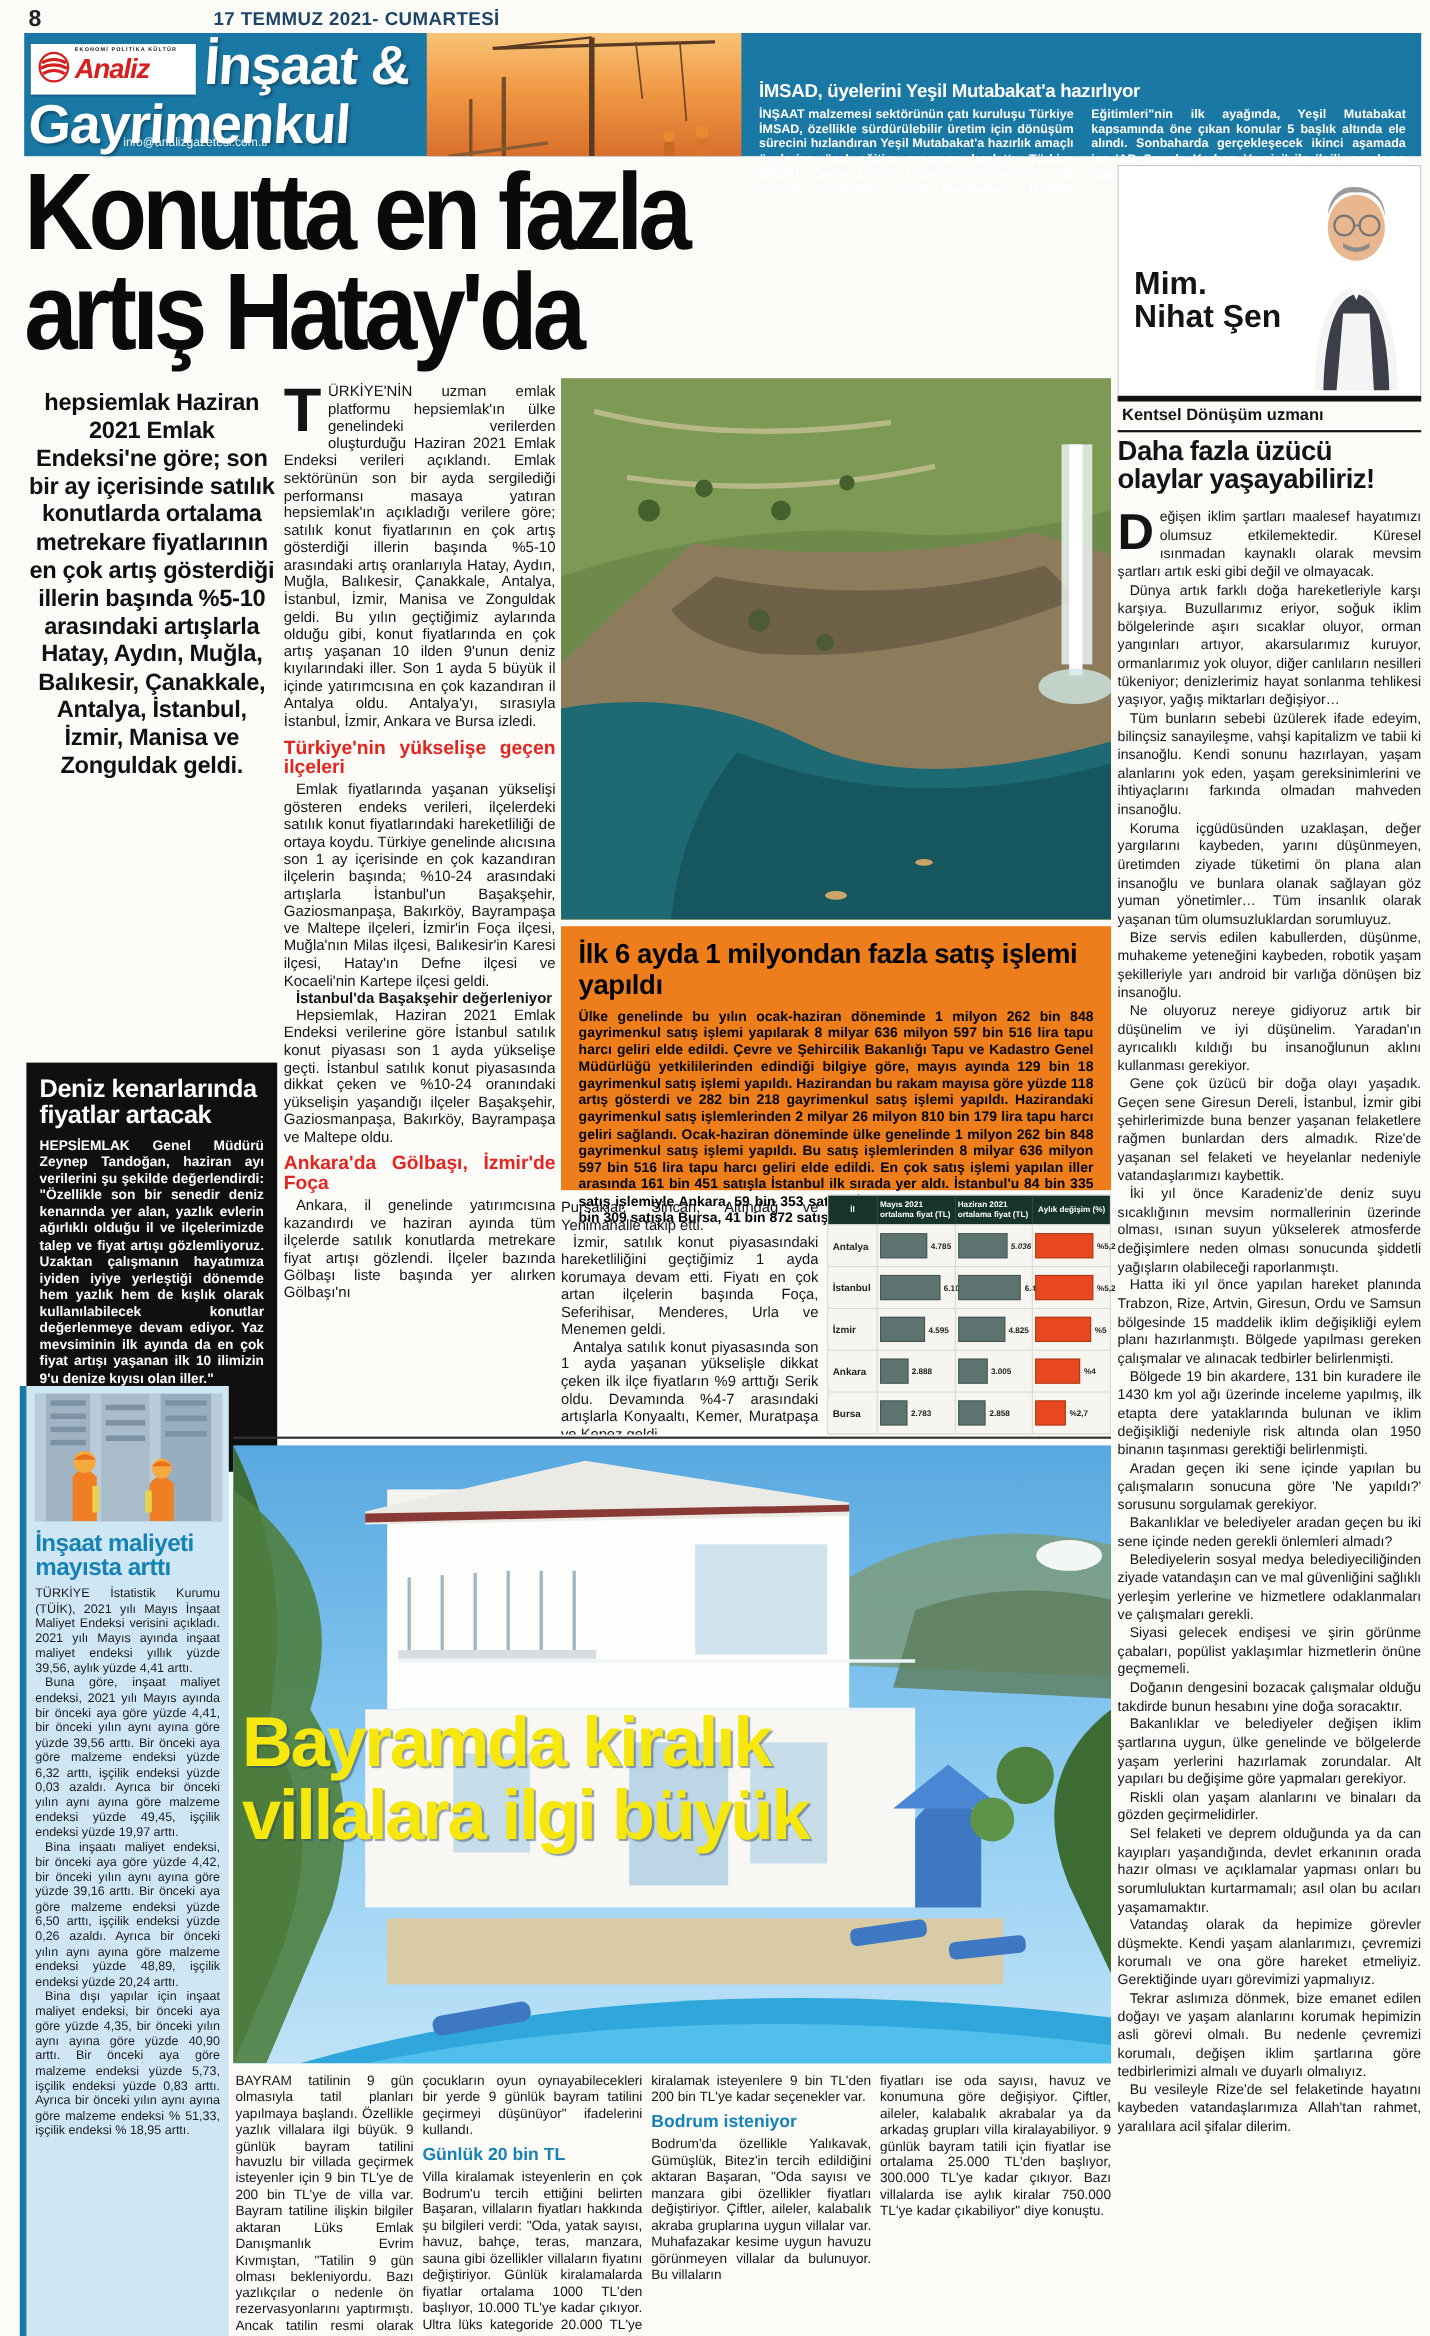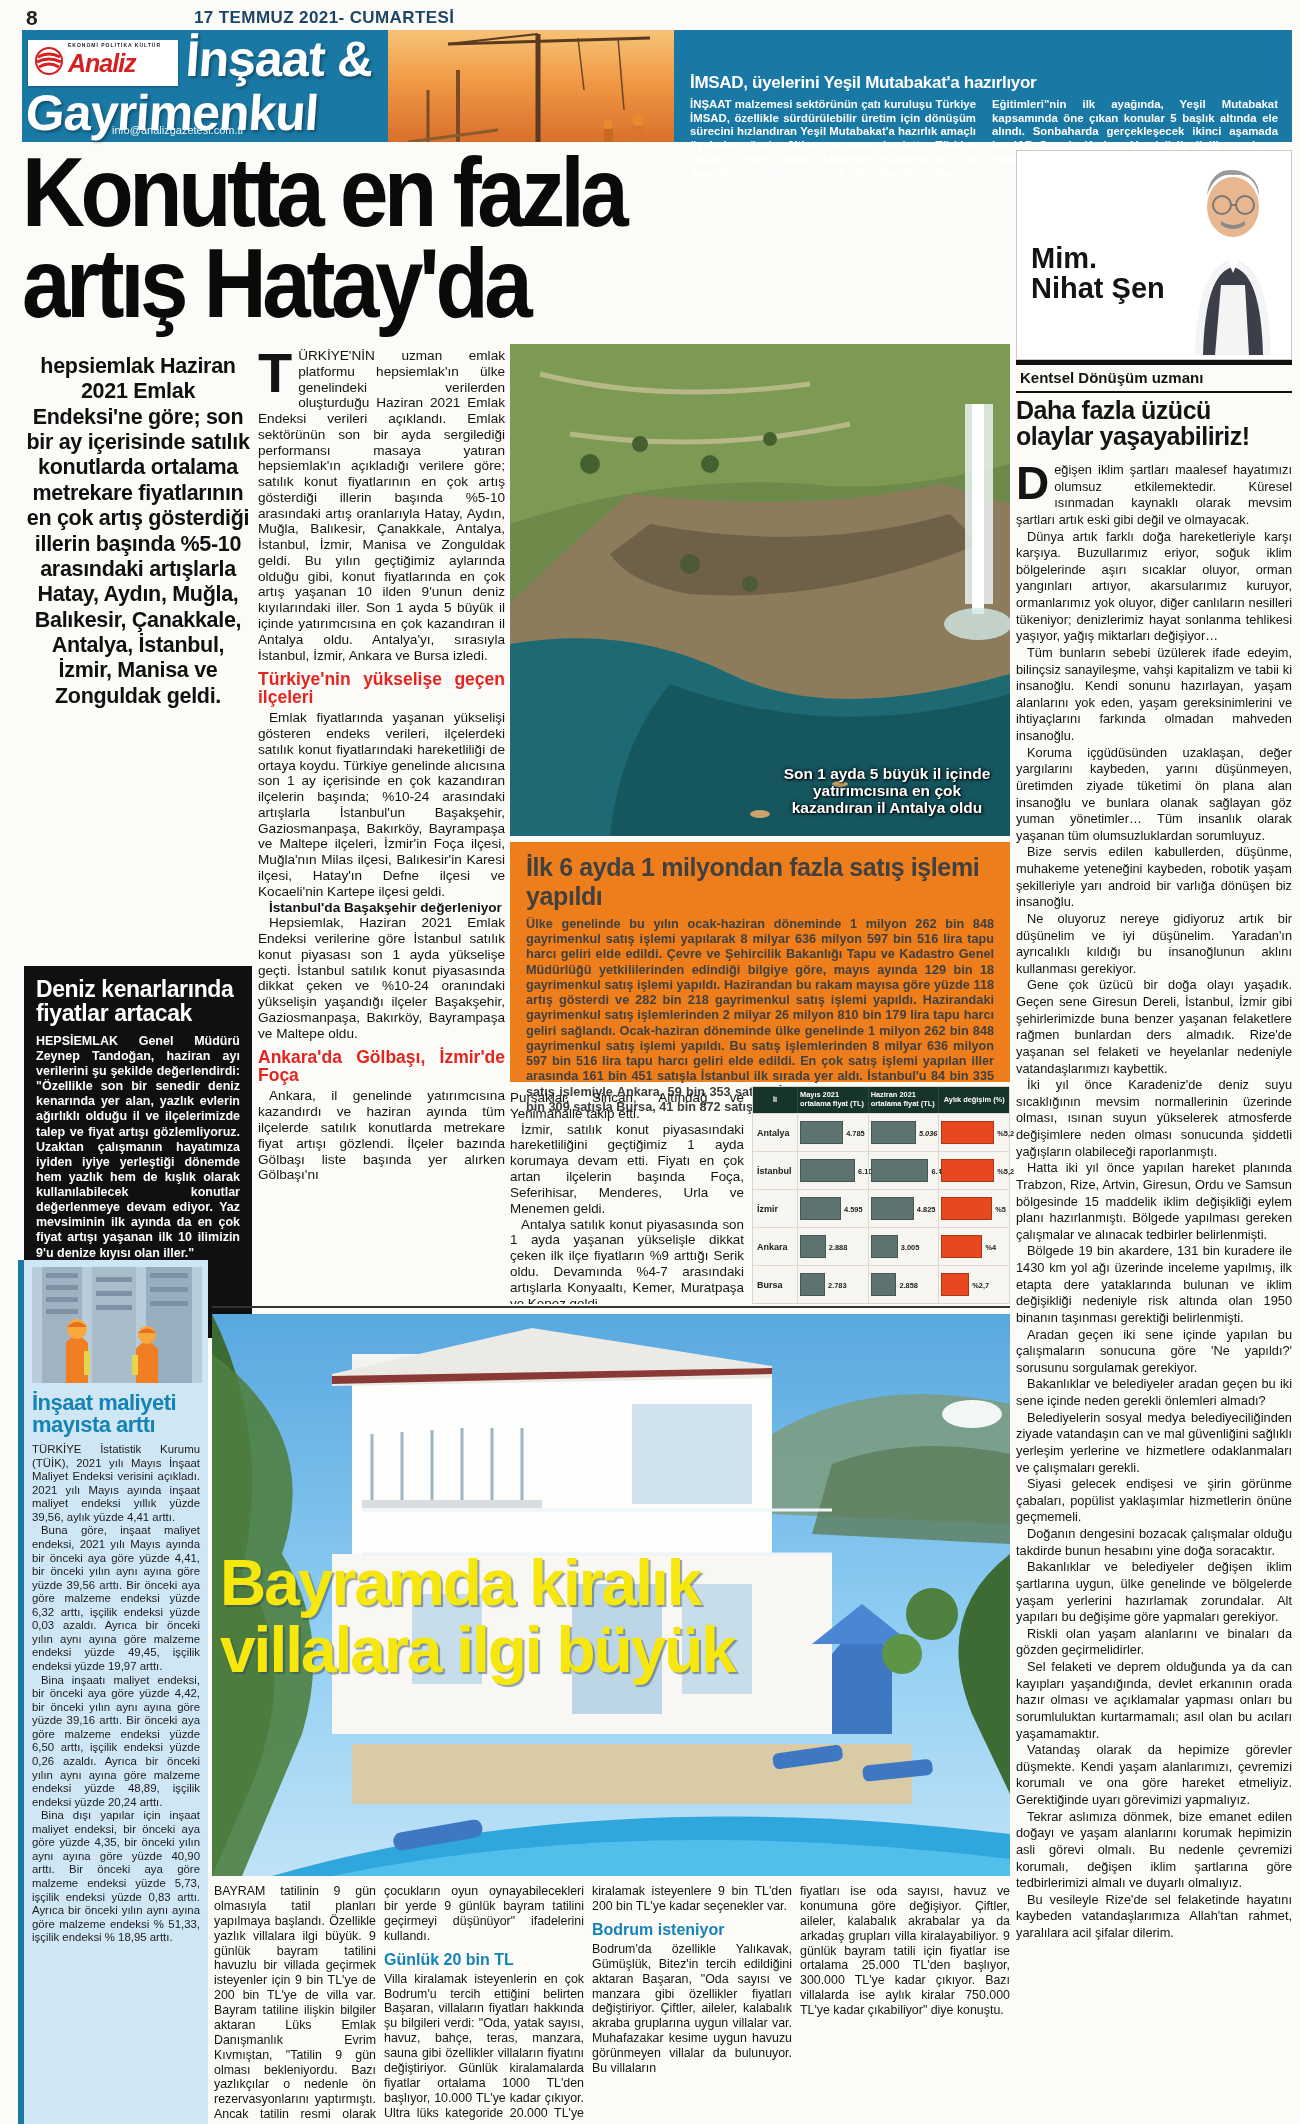--- a/index.html
+++ b/index.html
@@ -61,21 +61,21 @@
     margin:7px 0 4px 0 !important; text-indent:0 !important; }
   #main-article .dropcap::first-letter { float:left; font-size:56px; line-height:.8;
     font-weight:900; padding:3px 6px 0 0; }
   
   #antalya-photo { left:510px; top:344px; width:500px; height:492px; overflow:hidden; background:#5f7d46; }
   #antalya-caption { position:absolute; right:8px; bottom:20px; width:230px; text-align:center;
     font-size:15.5px; font-weight:800; color:#fff; line-height:1.1;
     text-shadow:0 0 4px #000, 1px 1px 2px #000; }
   
   #orange-box { left:510px; top:842px; width:500px; height:240px; background:#ee7e1b;
-    padding:11px 16px; color:#404040; }
+    padding:11px 16px; color:#000000; }
   #orange-title { font-size:25px; font-weight:900; letter-spacing:-.4px; margin-bottom:6px; }
   #orange-body { font-size:12.7px; font-weight:700; line-height:1.2; text-align:justify; }
   
   #after-orange { left:510px; top:1090px; width:234px; height:214px; overflow:hidden;
     font-size:13.4px; line-height:1.18; text-align:justify; }
   #after-orange p { margin:0; }
   #after-orange p + p { text-indent:11px; }
   
   #price-chart { left:752px; top:1086px; width:258px; height:218px; background:#f6f5f0;
     border:1px solid #d8d6cf; display:flex; flex-direction:column; }
@@ -247,21 +247,20 @@
       <ellipse cx="468" cy="280" rx="34" ry="16" fill="#cfe7e4" opacity=".8"></ellipse>
       <circle cx="80" cy="120" r="10" fill="#44602f"></circle>
         <circle cx="130" cy="100" r="8" fill="#44602f"></circle>
       <circle cx="200" cy="120" r="9" fill="#44602f"></circle>
         <circle cx="260" cy="95" r="7" fill="#44602f"></circle>
       <circle cx="180" cy="220" r="10" fill="#4c5b36"></circle>
         <circle cx="240" cy="240" r="8" fill="#4c5b36"></circle>
       <ellipse cx="250" cy="470" rx="10" ry="4" fill="#caa26a"></ellipse>
       <ellipse cx="330" cy="440" rx="8" ry="3" fill="#caa26a"></ellipse>
     </svg>
-    <div id="antalya-caption">Son 1 ayda 5 büyük il içinde yatırımcısına en çok kazandıran il Antalya oldu</div>
   </div>
 
   <div class="abs" id="orange-box">
     <div id="orange-title">İlk 6 ayda 1 milyondan fazla satış işlemi yapıldı</div>
     <div id="orange-body">Ülke genelinde bu yılın ocak-haziran döneminde 1 milyon 262 bin 848 gayrimenkul satış işlemi yapılarak 8 milyar 636 milyon 597 bin 516 lira tapu harcı geliri elde edildi. Çevre ve Şehircilik Bakanlığı Tapu ve Kadastro Genel Müdürlüğü yetkililerinden edindiği bilgiye göre, mayıs ayında 129 bin 18 gayrimenkul satış işlemi yapıldı. Hazirandan bu rakam mayısa göre yüzde 118 artış gösterdi ve 282 bin 218 gayrimenkul satış işlemi yapıldı. Hazirandaki gayrimenkul satış işlemlerinden 2 milyar 26 milyon 810 bin 179 lira tapu harcı geliri sağlandı. Ocak-haziran döneminde ülke genelinde 1 milyon 262 bin 848 gayrimenkul satış işlemi yapıldı. Bu satış işlemlerinden 8 milyar 636 milyon 597 bin 516 lira tapu harcı geliri elde edildi. En çok satış işlemi yapılan iller arasında 161 bin 451 satışla İstanbul ilk sırada yer aldı. İstanbul'u 84 bin 335 satış işlemiyle Ankara, 59 bin 353 satışla İzmir, 47 bin 687 satışla Antalya, 44 bin 309 satışla Bursa, 41 bin 872 satışla Konya takip etti.</div>
   </div>
 
   <div class="abs" id="after-orange">
       <p>Pursaklar, Sincan, Altındağ ve Yenimahalle takip etti.</p>
       <p>İzmir, satılık konut piyasasındaki hareketliliğini geçtiğimiz 1 ayda korumaya devam etti. Fiyatı en çok artan ilçelerin başında Foça, Seferihisar, Menderes, Urla ve Menemen geldi.</p>

